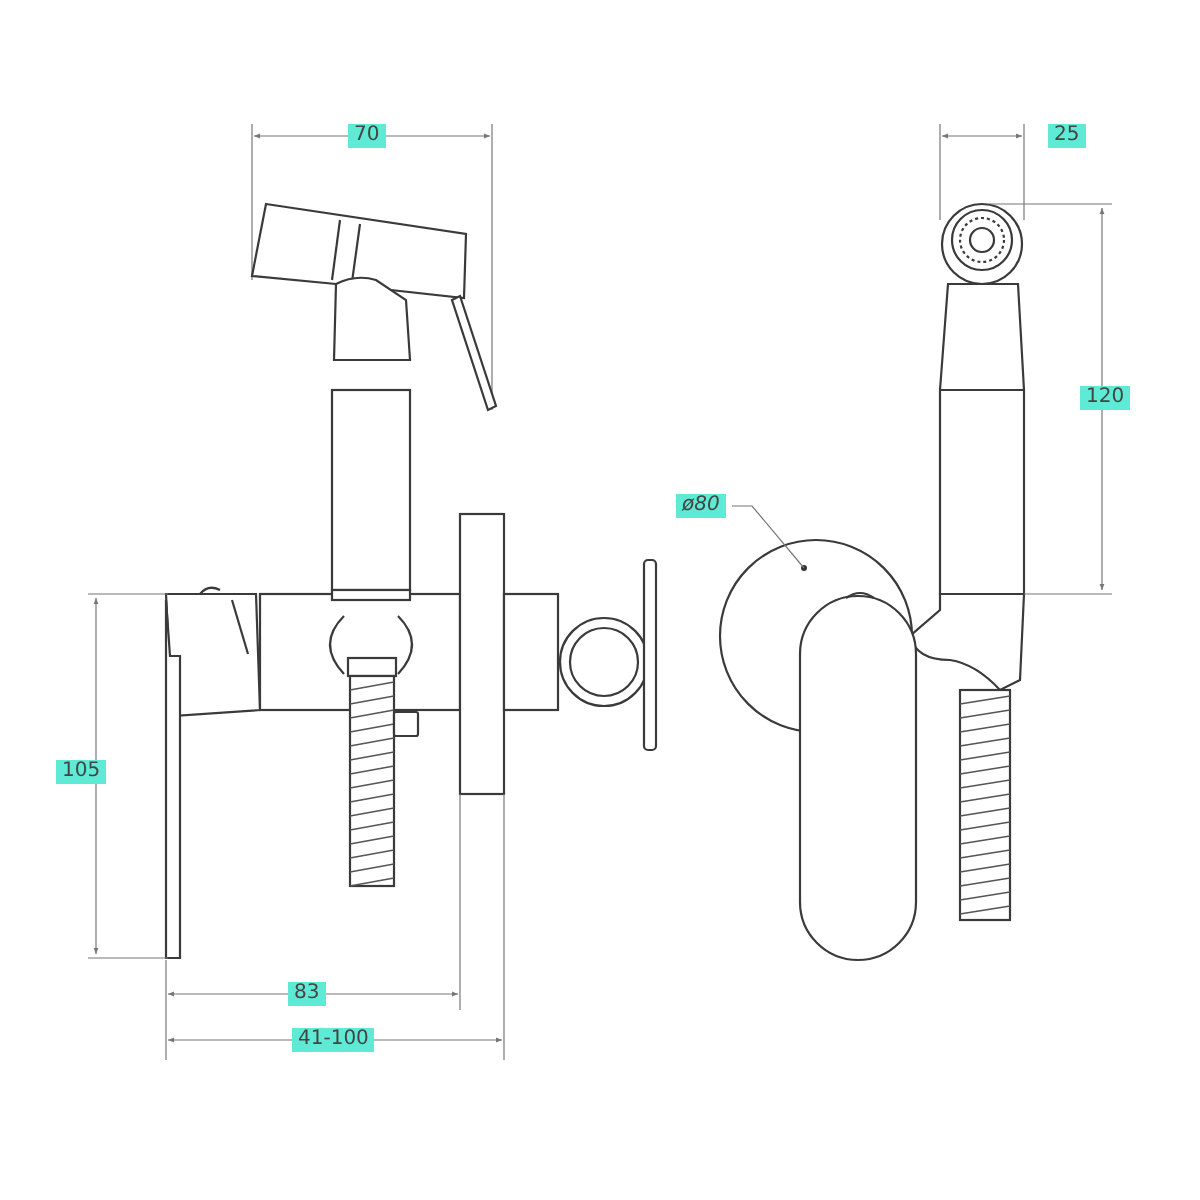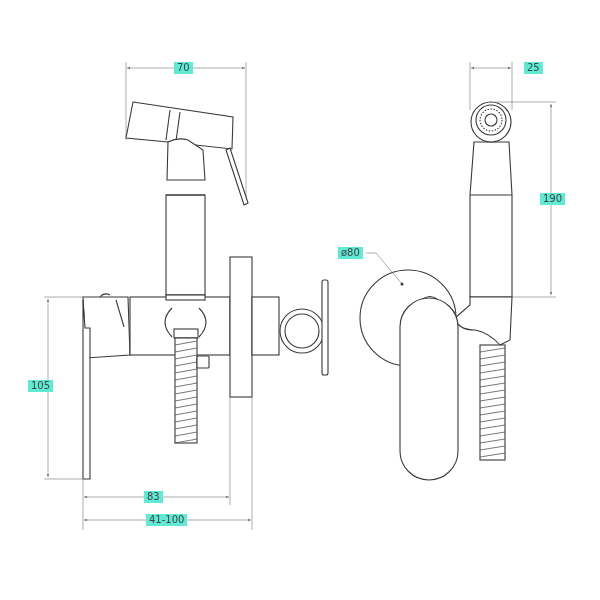--- a/index.html
+++ b/index.html
@@ -161,14 +161,14 @@
 
     <polyline class="dim" points="366,253 376,253 402,284"></polyline>
   </g>
 </svg>
 
 <div class="lbl" style="left:174px; top:62px;">70</div>
 <div class="lbl" style="left:28px; top:380px;">105</div>
 <div class="lbl" style="left:144px; top:491px;">83</div>
 <div class="lbl" style="left:146px; top:514px;">41-100</div>
 <div class="lbl" style="left:480px; top:62px;margin-left:44px;">25</div>
-<div class="lbl" style="left:540px; top:193px;">190</div>
-<div class="lbl" style="left:338px; top:247px;">ø80</div>
+<div class="lbl" style="left:540px; top:193px;">120</div>
+<div class="lbl" style="left:338px; top:247px;font-style:italic;">ø80</div>
 
 </body></html>

